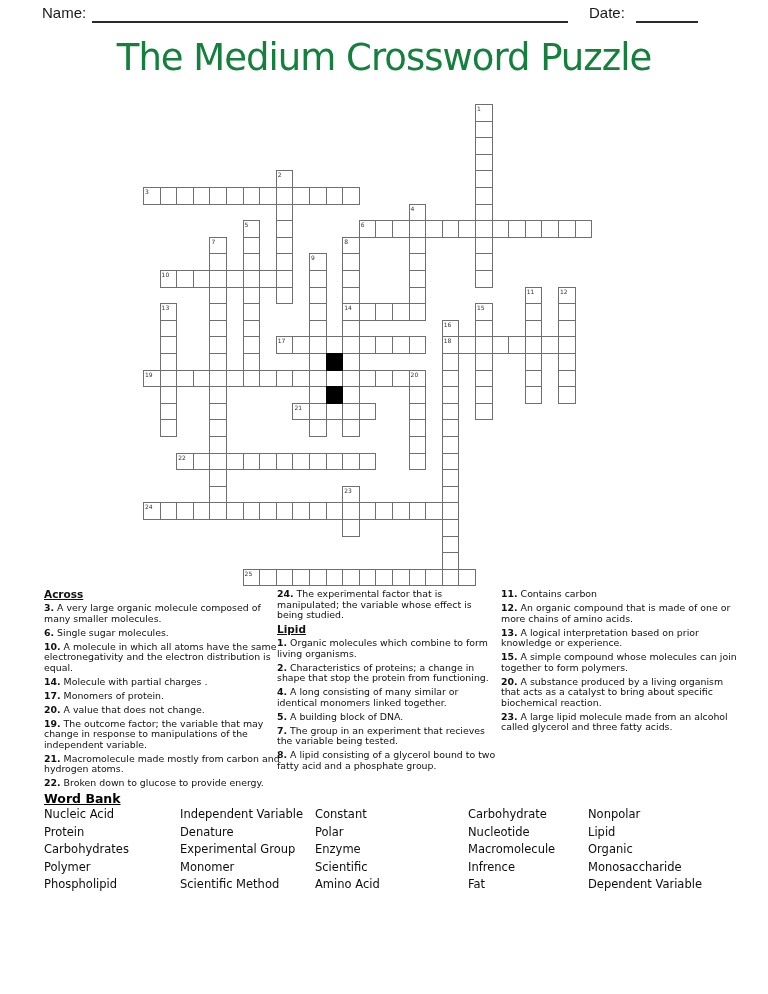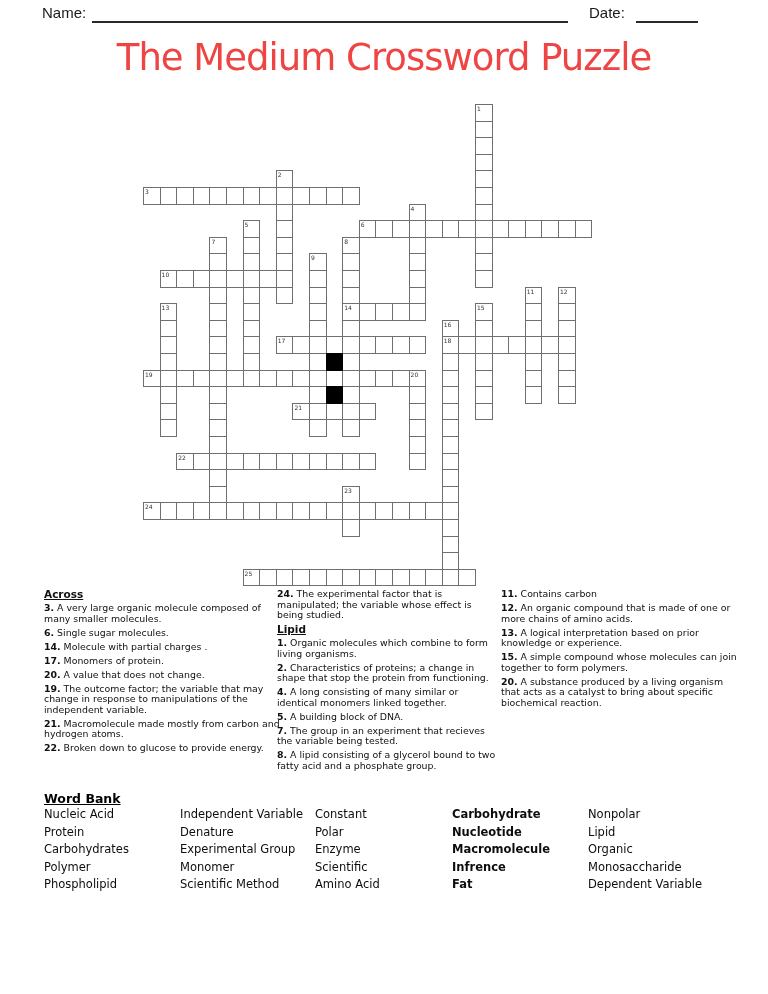--- a/index.html
+++ b/index.html
@@ -4,21 +4,21 @@
 <style>
   html,body{margin:0;padding:0;background:#fff;}
   #page{position:relative;width:768px;height:994px;background:#ffffff;overflow:hidden;
         font-family:"DejaVu Sans",sans-serif;color:#111;}
   
   .hdr-label{position:absolute;top:4px;font-family:"Liberation Sans",sans-serif;
              font-size:15px;color:#1a1a1a;}
   .hdr-line{position:absolute;top:4px;height:17px;border-bottom:2px solid #2a2a2a;}
   
   #title{position:absolute;top:36px;left:0;width:768px;text-align:center;
-         font-size:37px;font-weight:500;color:#ef4444;letter-spacing:-1px;white-space:nowrap;}
+         font-size:37px;font-weight:500;color:#15803d;letter-spacing:-1px;white-space:nowrap;}
   
   #grid{position:absolute;}
   .cell{position:absolute;box-sizing:border-box;background:#ffffff;border:1px solid #6f6f6f;}
   .cell.black{background:#000000;border-color:#000000;}
   .cell .num{position:absolute;top:0px;left:1px;font-size:6px;line-height:7px;color:#333;}
   
   .clue-col{position:absolute;top:589px;font-size:9.4px;line-height:10.6px;color:#101010;}
   .clue-col p{margin:0 0 3.4px 0;}
   .sec-head{font-size:10.5px;font-weight:bold;text-decoration:underline;margin:0 0 3.5px 0;}
   .clue b{font-weight:bold;}
@@ -319,20 +319,21 @@
       <div class="cell" style="left: 282.2px; top: 464.8px; width: 17.6px; height: 17.6px;"></div>
       <div class="cell" style="left: 315.4px; top: 464.8px; width: 17.6px; height: 17.6px;"></div>
       <div class="cell black" style="left: 182.6px; top: 249px; width: 17.6px; height: 17.6px;"></div>
       <div class="cell black" style="left: 182.6px; top: 282.2px; width: 17.6px; height: 17.6px;"></div>
     </div>
 
   <div class="clue-col" style="left:44px;width:236px" id="clue-col-1">
       <p class="sec-head">Across</p>
       <p class="clue"><b>3.</b> A very large organic molecule composed of many smaller molecules.</p>
       <p class="clue"><b>6.</b> Single sugar molecules.</p>
+      <p class="clue"><b>10.</b> A molecule in which all atoms have the same electronegativity and the electron distribution is equal.</p>
       <p class="clue"><b>14.</b> Molecule with partial charges .</p>
       <p class="clue"><b>17.</b> Monomers of protein.</p>
       <p class="clue"><b>20.</b> A value that does not change.</p>
       <p class="clue"><b>19.</b> The outcome factor; the variable that may change in response to manipulations of the independent variable.</p>
       <p class="clue"><b>21.</b> Macromolecule made mostly from carbon and hydrogen atoms.</p>
       <p class="clue"><b>22.</b> Broken down to glucose to provide energy.</p>
     </div>
   <div class="clue-col" style="left:277px;width:222px" id="clue-col-2">
       <p class="clue"><b>24.</b> The experimental factor that is manipulated; the variable whose effect is being studied.</p>
       <p class="sec-head">Lipid</p>
@@ -342,20 +343,21 @@
       <p class="clue"><b>5.</b> A building block of DNA.</p>
       <p class="clue"><b>7.</b> The group in an experiment that recieves the variable being tested.</p>
       <p class="clue"><b>8.</b> A lipid consisting of a glycerol bound to two fatty acid and a phosphate group.</p>
     </div>
   <div class="clue-col" style="left:501px;width:236px" id="clue-col-3">
       <p class="clue"><b>11.</b> Contains carbon</p>
       <p class="clue"><b>12.</b> An organic compound that is made of one or more chains of amino acids.</p>
       <p class="clue"><b>13.</b> A logical interpretation based on prior knowledge or experience.</p>
       <p class="clue"><b>15.</b> A simple compound whose molecules can join together to form polymers.</p>
       <p class="clue"><b>20.</b> A substance produced by a living organism that acts as a catalyst to bring about specific biochemical reaction.</p>
+      <p class="clue"><b>23.</b> A large lipid molecule made from an alcohol called glycerol and three fatty acids.</p>
     </div>
 
   <div id="wordbank-label">Word Bank</div>
   <div id="wordbank">
       <div class="wb-col" style="left: 44px;">
         <div>Nucleic Acid</div>
         <div>Protein</div>
         <div>Carbohydrates</div>
         <div>Polymer</div>
         <div>Phospholipid</div>
@@ -367,21 +369,21 @@
         <div>Monomer</div>
         <div>Scientific Method</div>
       </div>
       <div class="wb-col" style="left: 315px;">
         <div>Constant</div>
         <div>Polar</div>
         <div>Enzyme</div>
         <div>Scientific</div>
         <div>Amino Acid</div>
       </div>
-      <div class="wb-col" style="left: 452px; font-weight: bold;">
+      <div class="wb-col" style="left: 468px;">
         <div>Carbohydrate</div>
         <div>Nucleotide</div>
         <div>Macromolecule</div>
         <div>Infrence</div>
         <div>Fat</div>
       </div>
       <div class="wb-col" style="left: 588px;">
         <div>Nonpolar</div>
         <div>Lipid</div>
         <div>Organic</div>

